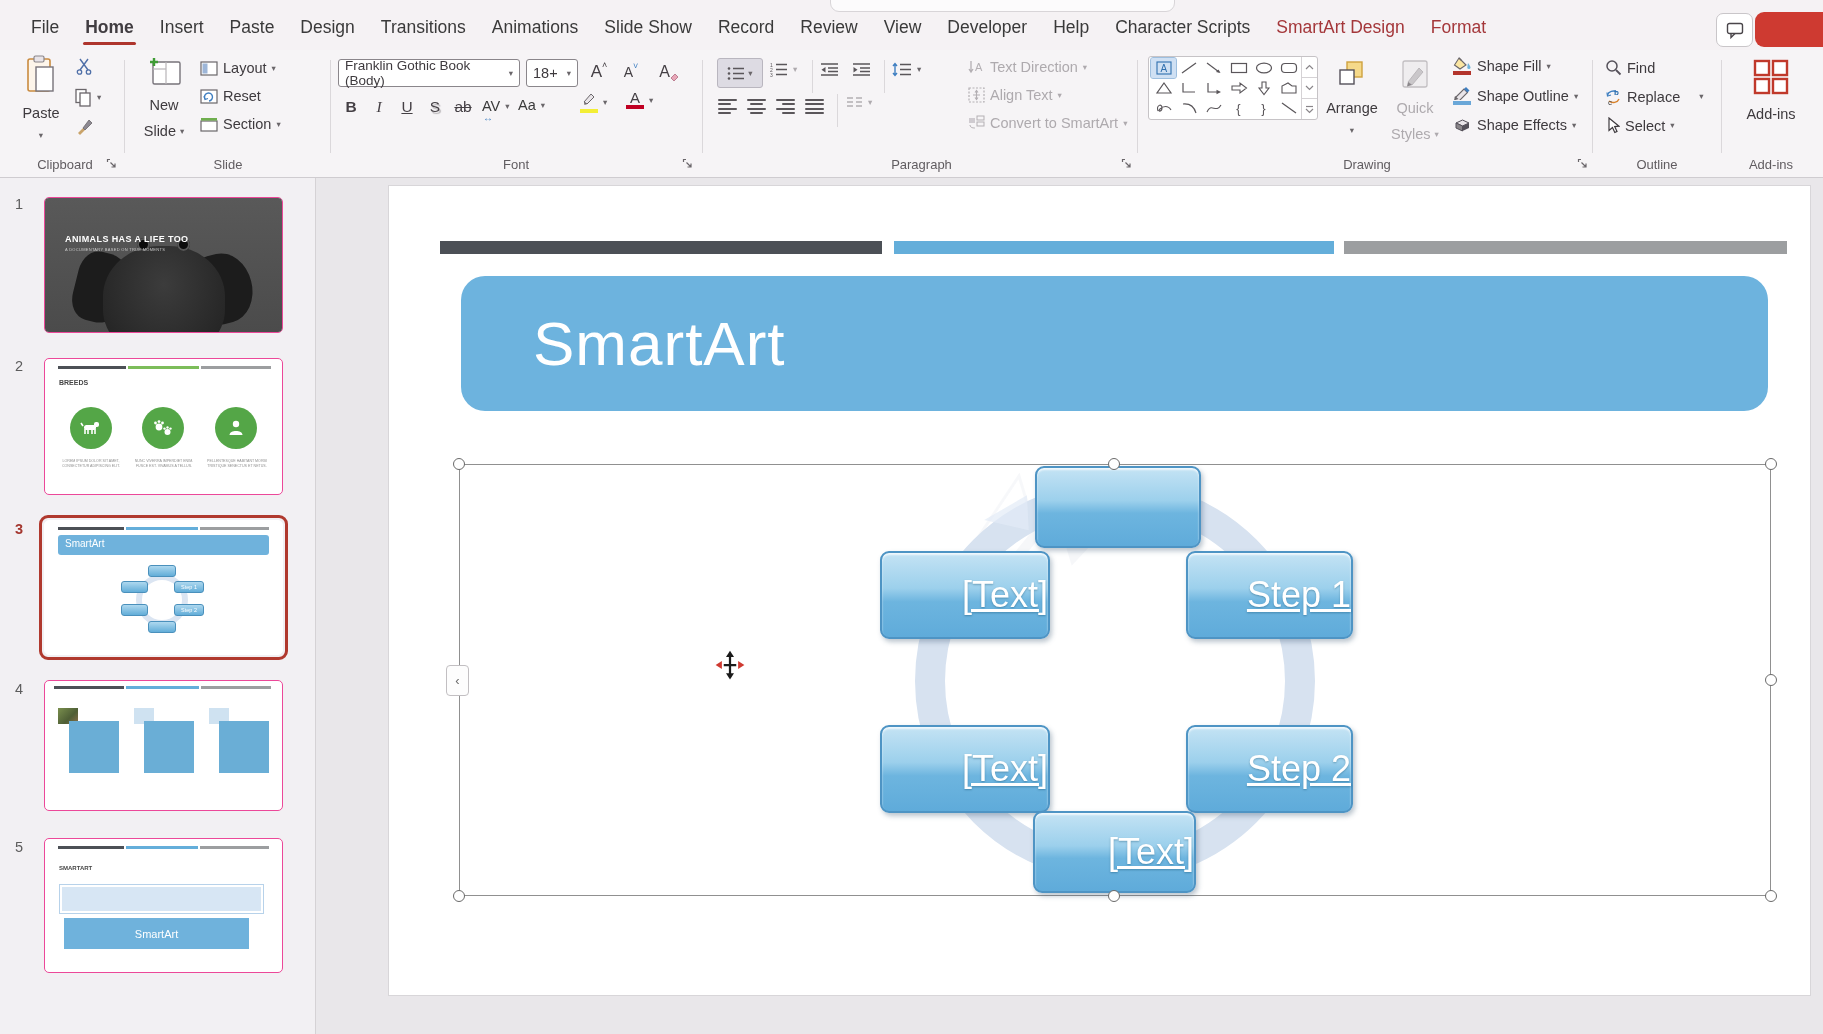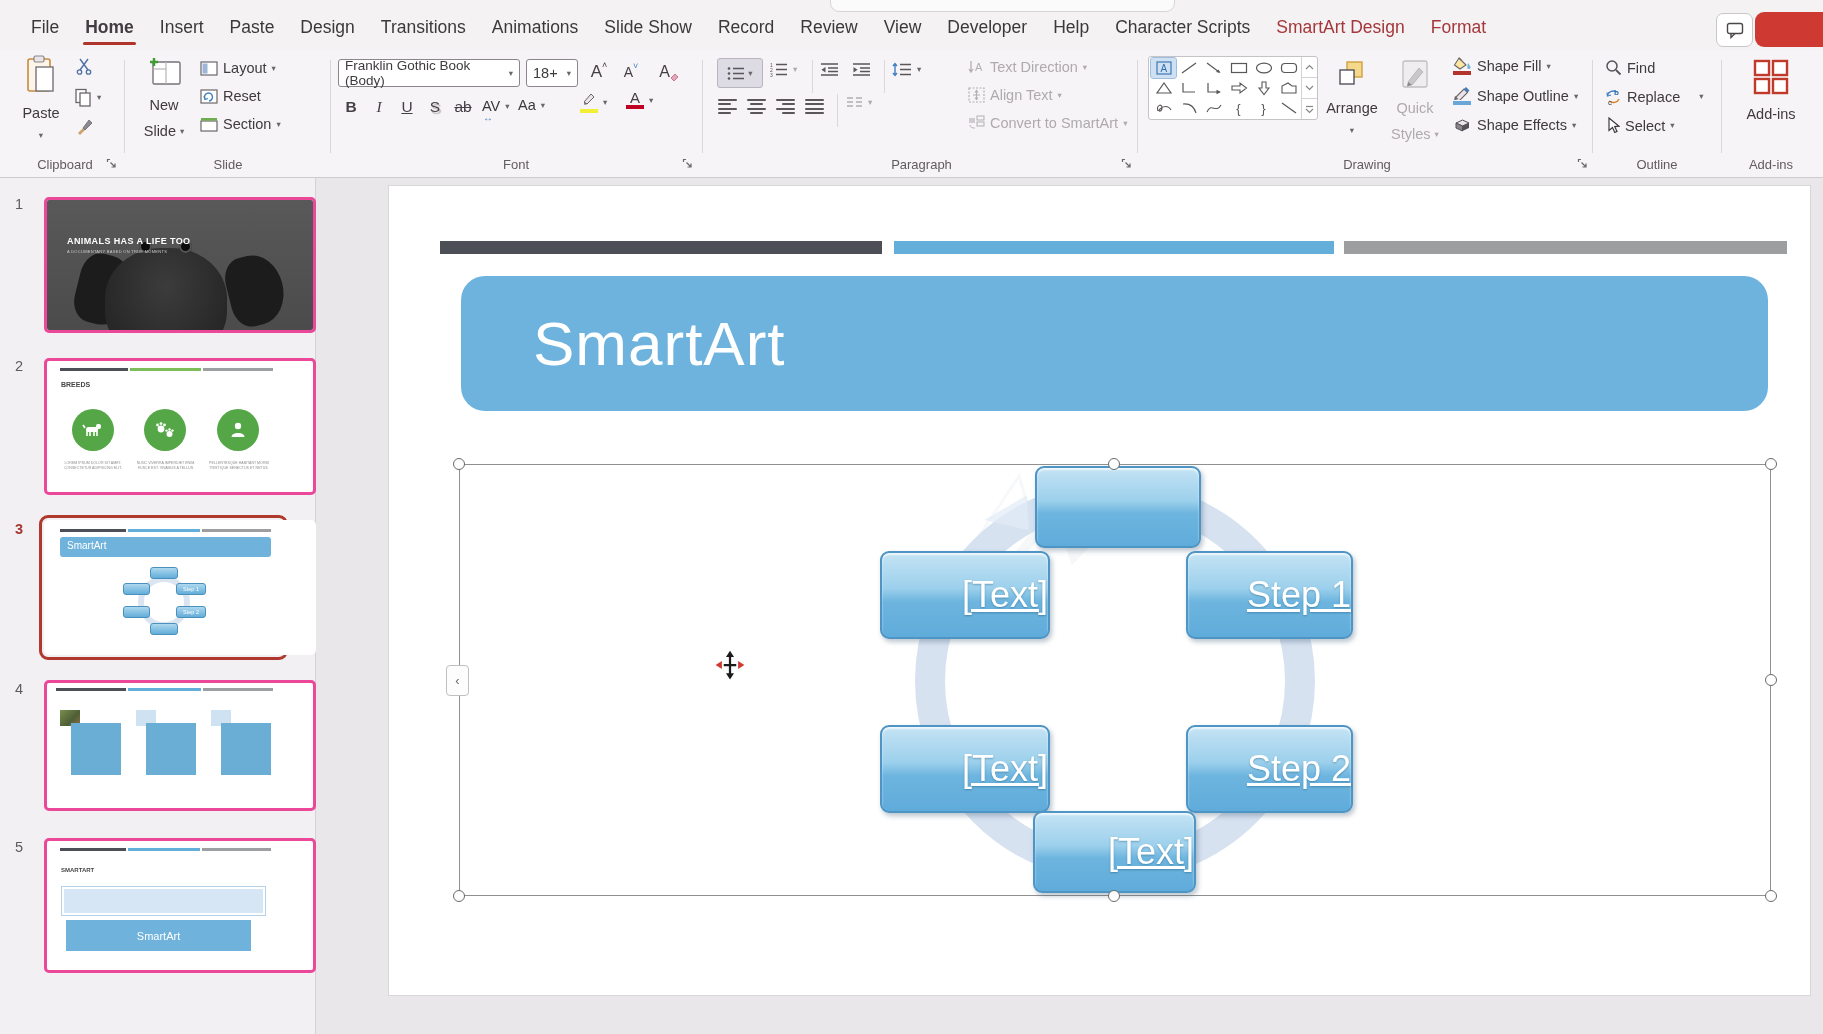--- a/index.html
+++ b/index.html
@@ -40,21 +40,21 @@
   .gal-cells { display:grid; grid-template-columns:repeat(6,25px); grid-template-rows:repeat(3,20px); padding:1px 0 0 2px; }
   .gal-cell { display:flex; align-items:center; justify-content:center; border-radius:2px; }
   .gal-cell.sel { background:#cfe0f3; outline:1px solid #9ebfdf; }
   .gal-scroll { width:17px; border-left:1px solid #d5d2d5; display:flex; flex-direction:column; }
   .gal-scroll div { flex:1; display:flex; align-items:center; justify-content:center; }
   .ubar { display:block; height:4px; width:18px; margin-top:1px; }
 
   
   .panel { position:absolute; left:0; top:178px; bottom:0; width:316px; background:#f2f0f3; border-right:1px solid #d5d2d5; }
   .snum { position:absolute; left:15px; font-size:14.5px; color:#5c5c5c; }
-  .thumb { position:absolute; left:44px; width:272px; background:#fff; border:3px solid #ec4899; border-radius:5px; overflow:hidden; }
+  .thumb { position:absolute; left:44px; width:239px; background:#fff; border:1px solid #ec4899; border-radius:5px; overflow:hidden; }
   .thumb-sel-border { position:absolute; left:39px; width:249px; border:3px solid #b0392e; border-radius:9px; }
   .stripes i { position:absolute; height:3px; }
   .mini-node { position:absolute; border-radius:3px; border:1px solid #4a90bc; background:linear-gradient(180deg,#aed8ef, #62add8); color:#fff; font-size:5.5px; text-align:center; line-height:11px; }
 
   
   .canvas { position:absolute; left:316px; top:178px; right:0; bottom:0; background:#e9e7ea; }
   .slide { position:absolute; left:72px; top:7px; width:1423px; height:811px; background:#fff; border:1px solid #d8d6d9; }
   .sstripe { position:absolute; top:55px; height:13px; }
   .slide-title { position:absolute; left:72px; top:90px; width:1307px; height:135px; background:#6db3de; border-radius:24px; color:#fff; font-size:62px; display:flex; align-items:center; padding-left:72px; letter-spacing:1px; }
   .selrect { position:absolute; left:70px; top:278px; width:1312px; height:432px; border:1px solid #909090; }

